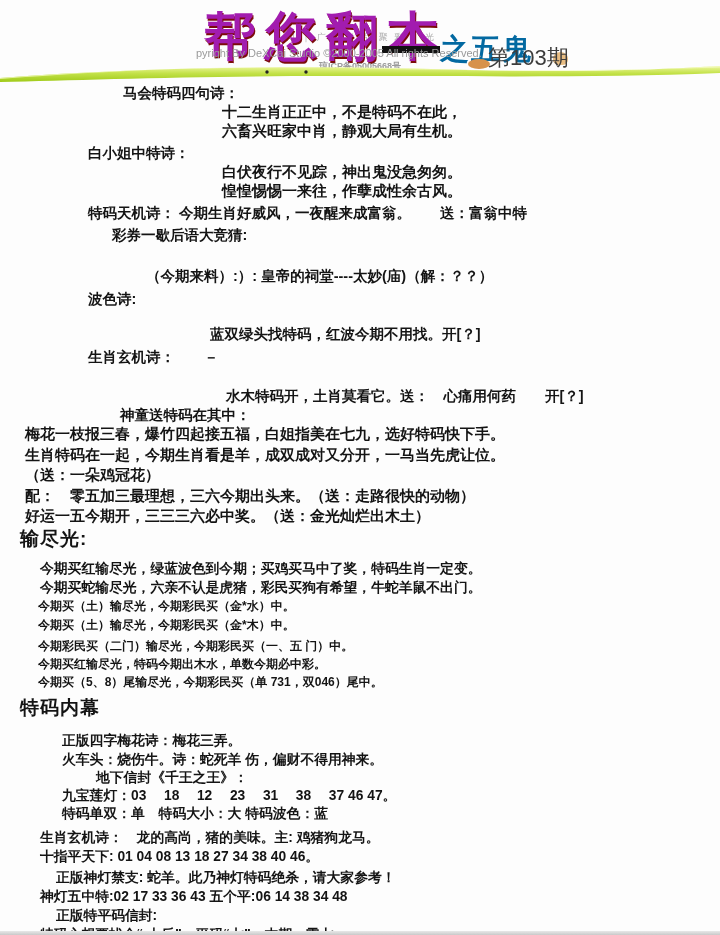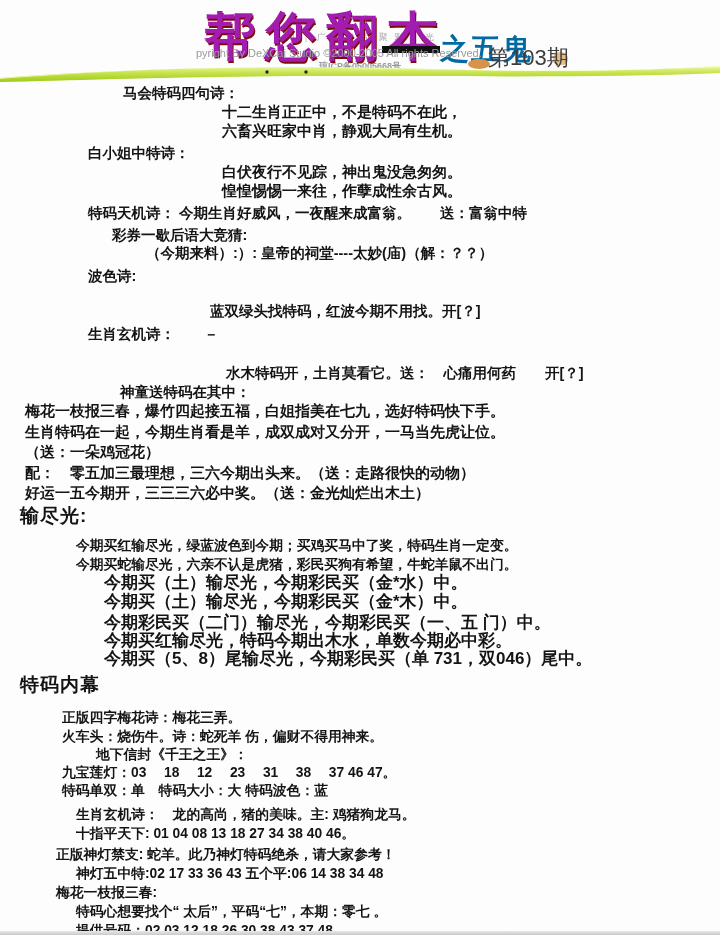--- a/index.html
+++ b/index.html
@@ -40,35 +40,35 @@
   }
   .blob1{position:absolute;left:468px;top:59px;width:22px;height:10px;background:#d7924b;border-radius:50%;z-index:2;}
   .blob2{position:absolute;left:553px;top:52px;width:15px;height:13px;background:#e8bd83;border-radius:50% 50% 40% 40%;z-index:2;}
   .ribbon{position:absolute;left:0;top:61px;width:720px;height:24px;z-index:1;}
   
   .content{position:absolute;left:0;top:84px;width:720px;font-weight:bold;}
   .line{white-space:pre-wrap;font-size:14.5px;line-height:18.8px;}
   .in25 {padding-left:25px;font-size:15px;line-height:20.4px;}
   .in55 {padding-left:56px;font-size:13.8px;line-height:19px;}
   .in60 {padding-left:62px;font-size:13.8px;line-height:18.2px;}
-  .in62 {padding-left:76px;font-size:13.8px;line-height:19px;}
-  .in65 {padding-left:104px;font-size:17px;line-height:18.2px;}
+  .in62 {padding-left:40px;font-size:13.8px;line-height:19px;}
+  .in65 {padding-left:38px;font-size:12px;line-height:18.2px;}
   .in88 {padding-left:88px;}
   .in90 {padding-left:96px;font-size:13.8px;line-height:18.2px;}
   .in110{padding-left:112px;}
   .in120{padding-left:120px;}
   .in123{padding-left:123px;}
   .in145{padding-left:146px;line-height:19px;}
   .in210{padding-left:210px;}
   .in222{padding-left:222px;font-size:15px;}
   .in225{padding-left:226px;}
   .sec  {padding-left:20px;font-size:19px;line-height:26px;letter-spacing:1px;}
   .gt2{margin-top:2px;}.gt3{margin-top:3px;}.gt4{margin-top:4px;}
   .gt5{margin-top:5px;}.gt7{margin-top:7px;}.gt11{margin-top:11px;}
-  .gt12{margin-top:0;}.gt16{margin-top:16px;}.gt20{margin-top:20px;}
+  .gt12{margin-top:23px;}.gt16{margin-top:16px;}.gt20{margin-top:20px;}
   .hscroll{
     position:absolute;left:0;bottom:0;width:720px;height:4px;
     background:linear-gradient(#e8e8e8,#c9c9c9);
   }
 </style>
 </head>
 <body>
 
 <div class="header">
   <div class="links-frag">门 ｜ 广  网 ｜ 品  聚  彩 ｜  光</div>
@@ -125,18 +125,18 @@
     <div class="line sec gt4">特码内幕</div>
     <div class="line in60 gt11">正版四字梅花诗：梅花三弄。</div>
     <div class="line in60">火车头：烧伤牛。诗：蛇死羊 伤，偏财不得用神来。</div>
     <div class="line in90">地下信封《千王之王》：</div>
     <div class="line in60">九宝莲灯：03　 18 　12 　23 　31 　38 　37 46 47。</div>
     <div class="line in60">特码单双：单　特码大小：大 特码波色：蓝</div>
     <div class="line in62 gt5">生肖玄机诗：　龙的高尚，猪的美味。主: 鸡猪狗龙马。</div>
     <div class="line in62">十指平天下: 01 04 08 13 18 27 34 38 40 46。</div>
     <div class="line in55 gt2">正版神灯禁支: 蛇羊。此乃神灯特码绝杀，请大家参考！</div>
     <div class="line in62">神灯五中特:02 17 33 36 43 五个平:06 14 38 34 48</div>
-    <div class="line in55">梅花一枝报三春:</div>
+    <div class="line in55">正版特平码信封:</div>
     <div class="line in62">特码心想要找个“ 太后”，平码“七”，本期：零七 。</div>
     <div class="line in62">提供号码：02 03 12 18 26 30 38 43 37 48。</div>
   </div>
 
 <div class="hscroll"></div>
 
 </body></html>

